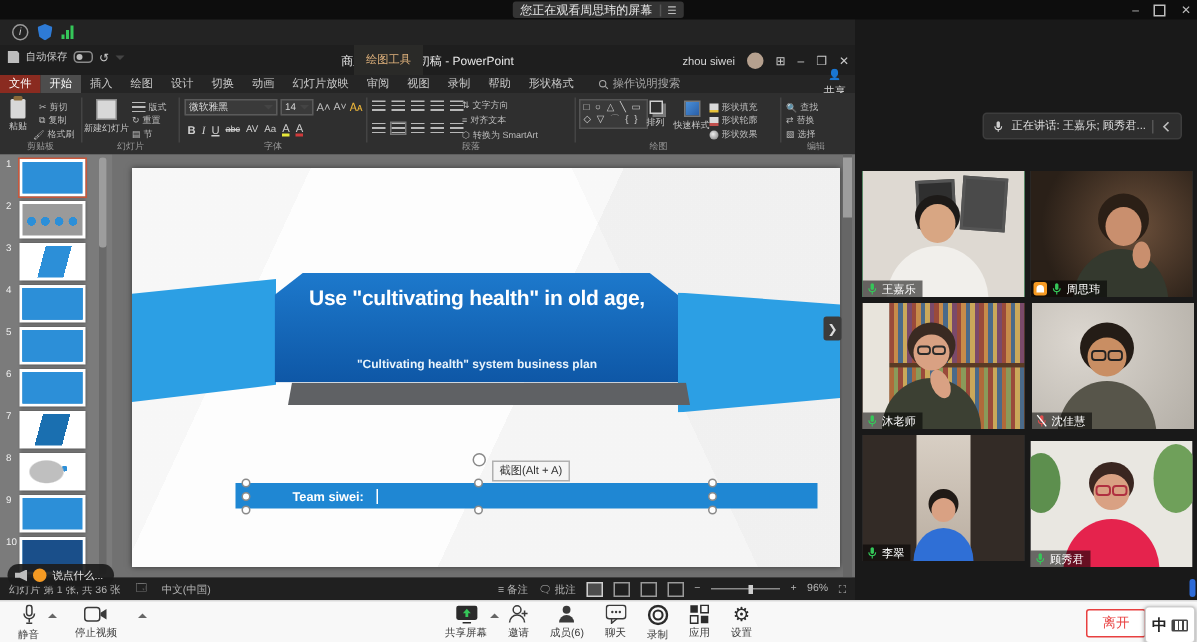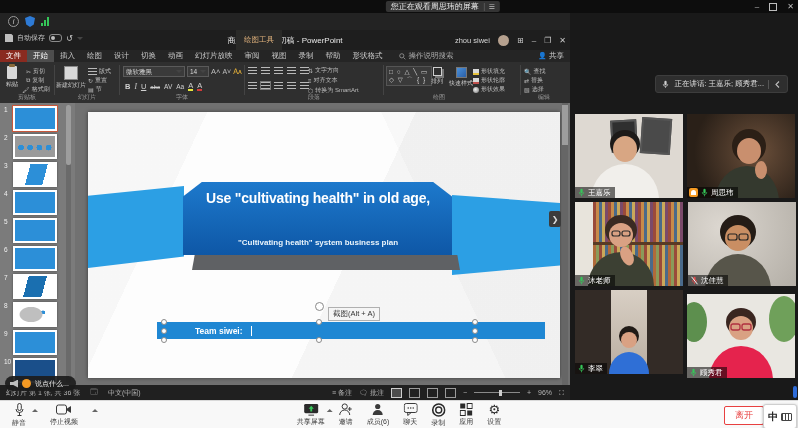--- a/index.html
+++ b/index.html
@@ -3,21 +3,21 @@
 <meta charset="utf-8">
 <style>
   html,body{margin:0;padding:0;background:#000;}
   #app{position:relative;width:798px;height:428px;overflow:hidden;background:#101010;
        font-family:"Liberation Sans","DejaVu Sans",sans-serif;-webkit-font-smoothing:antialiased;}
   .abs{position:absolute;}
 
   
   #topbar{left:0;top:0;width:798px;height:13px;background:#0d0d0d;}
   #view-banner{left:50%;top:1px;transform:translateX(-50%);height:11px;background:#343434;border-radius:2px;
-     color:#e8e8e8;font-size:8px;display:flex;align-items:center;padding:0 5px;gap:5px;white-space:nowrap;margin-left:44px;}
+     color:#e8e8e8;font-size:8px;display:flex;align-items:center;padding:0 5px;gap:5px;white-space:nowrap;}
   #view-banner .menu-glyph{color:#bdbdbd;font-size:7px;border-left:1px solid #555;padding-left:4px;}
   #win-controls{right:4px;top:0;height:13px;display:flex;gap:10px;align-items:center;color:#bdbdbd;font-size:8px;}
   #win-controls span{cursor:default;}
   #win-controls .maxi{display:inline-block;width:6px;height:6px;border:1px solid #bdbdbd;}
 
   
   #meet-strip{left:0;top:13px;width:570px;height:17px;background:#232323;display:flex;align-items:center;gap:6px;padding-left:8px;box-sizing:border-box;}
   .info-dot{width:9px;height:9px;border:1px solid #9a9a9a;border-radius:50%;color:#cfcfcf;font-size:7px;line-height:9px;text-align:center;font-style:italic;}
   .shield{width:10px;height:11px;background:#2e7bd6;clip-path:polygon(50% 0,100% 18%,88% 78%,50% 100%,12% 78%,0 18%);}
   .bars{display:flex;align-items:flex-end;gap:1px;height:9px;}
@@ -48,21 +48,21 @@
   #ctx-tools{left:236px;top:0;height:20px;display:flex;align-items:center;padding:0 8px;font-size:7.5px;color:#e0b27c;background:#2a2a28;}
   #ppt-tb-right{right:4px;top:0;height:20px;display:flex;align-items:center;gap:8px;font-size:7.5px;color:#d6d6d6;}
   .avatar-dot{width:11px;height:11px;border-radius:50%;background:#b5a08e;}
   .ppt-glyph{font-size:8px;color:#c9c9c9;}
 
   #ppt-tabs{left:0;top:20px;width:570px;height:12px;background:#252525;display:flex;align-items:center;font-size:7.5px;color:#c9c9c9;}
   #ppt-tabs .tab{padding:0 6px;height:12px;line-height:12px;white-space:nowrap;}
   #ppt-tabs .tab.file{background:#8a2b20;color:#fff;}
   #ppt-tabs .tab.active{background:#4d4d4d;color:#fff;}
   #tab-search{display:flex;align-items:center;gap:3px;margin-left:10px;color:#a9a9a9;}
-  #tab-share{margin-left:auto;margin-right:6px;display:flex;align-items:center;gap:2px;color:#d0d0d0;}
+  #tab-share{margin-left:auto;margin-right:6px;display:flex;align-items:center;gap:2px;color:#d0d0d0;flex-direction:column;}
 
   #ribbon{left:0;top:32px;width:570px;height:41px;background:#2f2f2f;color:#c9c9c9;font-size:6.5px;}
   .rsep{position:absolute;top:3px;bottom:8px;width:1px;background:#444;}
   .glabel{position:absolute;bottom:1px;font-size:6px;color:#999;width:100%;text-align:center;}
   .rgroup{position:absolute;top:0;height:41px;}
   .bigbtn{position:absolute;display:flex;flex-direction:column;align-items:center;gap:1px;font-size:6px;color:#c9c9c9;}
   .clip-ic{width:10px;height:13px;background:#d8d8d8;border-radius:1px;position:relative;}
   .clip-ic:before{content:"";position:absolute;left:2px;top:-2px;width:6px;height:3px;background:#8a6a3a;border-radius:1px;}
   .smallrow{position:absolute;display:flex;align-items:center;gap:2px;font-size:6px;color:#bdbdbd;white-space:nowrap;}
   .combo{background:#3a3a3a;border:1px solid #5a5a5a;color:#d8d8d8;font-size:6.5px;padding:0 2px;height:9px;line-height:9px;display:flex;align-items:center;gap:3px;}

